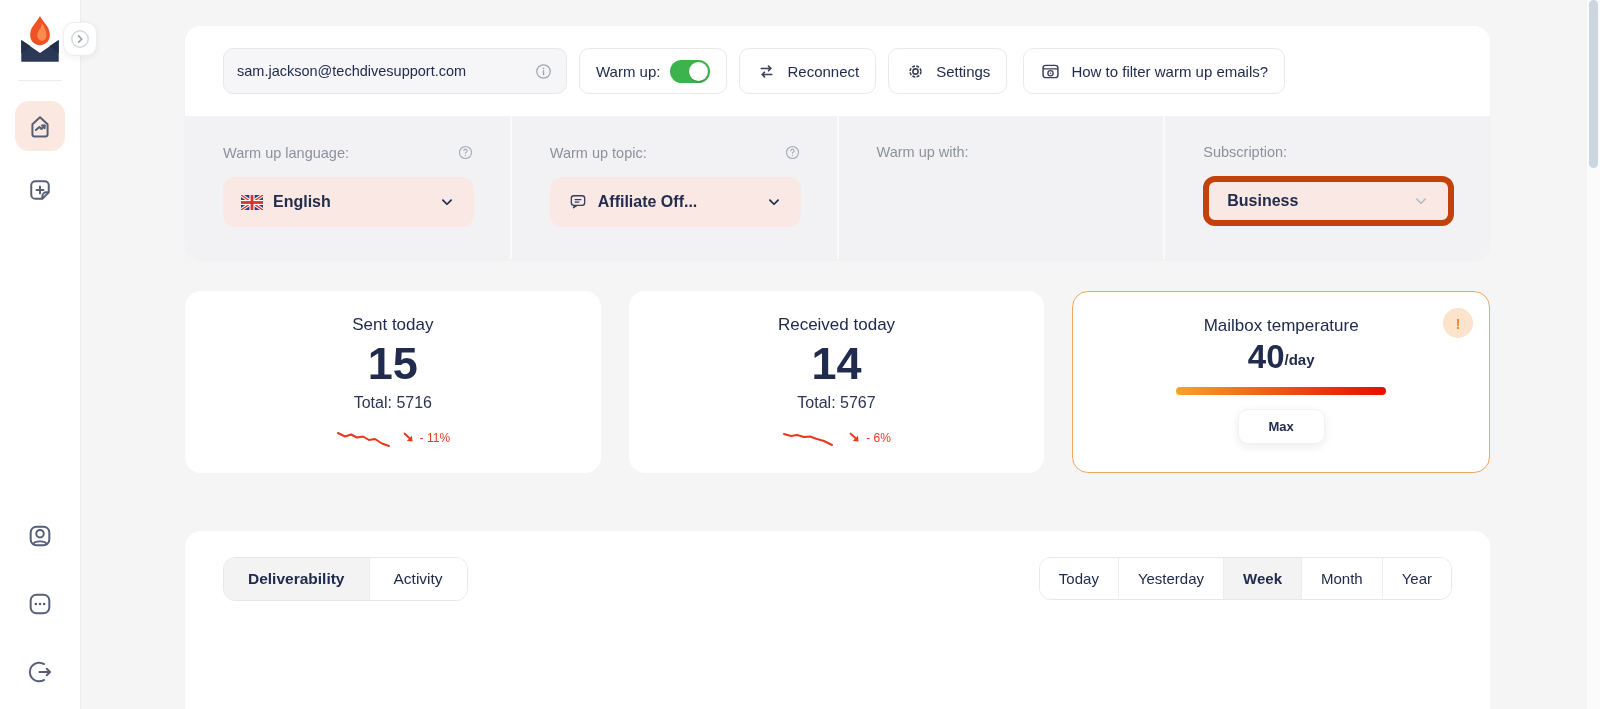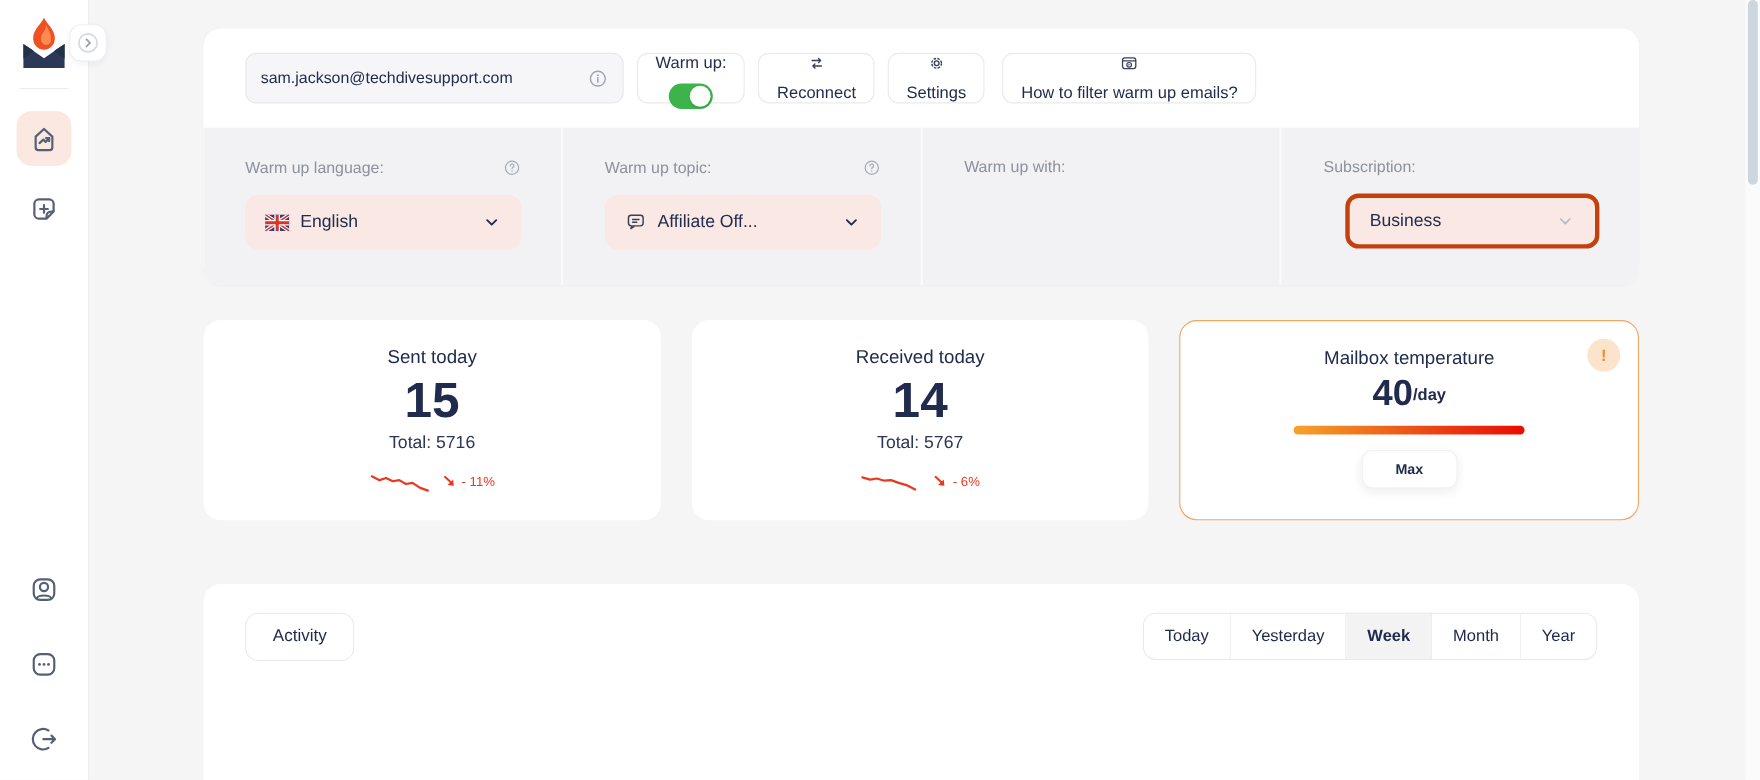--- a/index.html
+++ b/index.html
@@ -29,33 +29,33 @@
   .add-mailbox-btn { border:1.5px dashed #9ba1ae; border-radius:10px; padding:0 22px; height:50px; display:flex; align-items:center; gap:10px; font-size:16px; font-weight:700; color:#202b4d; background:transparent; cursor:pointer; }
   .add-mailbox-btn .plus { font-size:18px; font-weight:400; }
 
   .content { flex:1; background:#f5f5f6; padding:26px 110px 0 104px; overflow:hidden; }
 
   
   .panel-card { background:#fff; border-radius:16px; overflow:hidden; box-shadow:0 1px 3px rgba(20,30,60,.03); }
   .mailbox-row { display:flex; align-items:center; gap:12px; padding:22px 22px 22px 38px; background:#fff; }
   .email-box { width:344px; height:46px; background:#f6f6f8; border:1px solid #e8e8ec; border-radius:10px; display:flex; align-items:center; padding:0 13px; }
   .email-box input { border:none; outline:none; background:transparent; flex:1; font-size:14.5px; color:#222d4e; font-family:inherit; }
-  .pill { height:46px; background:#fff; border:1px solid #eaeaee; border-radius:10px; display:flex; align-items:center; gap:10px; padding:0 16px; font-size:15px; color:#222d4e; white-space:nowrap;flex-direction:column; }
+  .pill { height:46px; background:#fff; border:1px solid #eaeaee; border-radius:10px; display:flex; align-items:center; gap:10px; padding:0 16px; font-size:15px; color:#222d4e; white-space:nowrap; }
   .pill.btn { cursor:pointer; }
   .toggle { width:40px; height:23px; background:#3db44b; border-radius:12px; position:relative; cursor:pointer; flex:none; }
   .toggle .knob { position:absolute; top:2px; right:2px; width:19px; height:19px; border-radius:50%; background:#fff; box-shadow:0 1px 2px rgba(0,0,0,.2); }
   .howto { margin-left:4px; }
 
   .options-row { display:flex; background:#f2f2f4; }
   .option-col { flex:1; padding:28px 36px 32px 38px; border-left:2px solid #fafafa; min-width:0; }
   .option-col:first-child { border-left:none; }
   .option-label { color:#8c919c; font-size:14.5px; display:flex; align-items:center; justify-content:space-between; }
-  .option-select { margin-top:16px; height:50px; background:#f9e8e3; border-radius:12px; display:flex; align-items:center; gap:10px; padding:0 18px; font-size:16px; font-weight:400; color:#222d4e; cursor:pointer; }
+  .option-select { margin-top:16px; height:50px; background:#f9e8e3; border-radius:12px; display:flex; align-items:center; gap:10px; padding:0 18px; font-size:16px; font-weight:700; color:#222d4e; cursor:pointer; }
   .option-select .val { flex:1; overflow:hidden; white-space:nowrap; text-overflow:ellipsis; }
-  .option-select.disabled { border:4px solid #c2410c;margin-left:20px; }
+  .option-select.disabled { border:6px solid #c2410c; }
 
   
   .stats-row { display:flex; gap:28px; margin-top:32px; }
   .stat-card { flex:1; background:#fff; border-radius:16px; padding:24px 20px 24px; text-align:center; position:relative; }
   .stat-card.temp { border:1.5px solid #f1a664; }
   .stat-title { font-size:17px; font-weight:400; color:#202b4d; }
   .stat-value { font-size:45px; font-weight:700; color:#202b4d; margin-top:4px; line-height:1.1; }
   .stat-total { font-size:16px; color:#2b3554; margin-top:5px; }
   .stat-trend { margin-top:15px; display:flex; align-items:center; justify-content:center; gap:5px; color:#e8391f; font-size:12px; }
   .temp-value-row { display:flex; align-items:flex-end; justify-content:center; margin-top:4px; }
@@ -305,20 +305,21 @@
             <span class="temp-unit">/day</span>
           </div>
           <div class="temp-bar"></div>
           <button class="max-btn">Max</button>
         </div>
 
       </section>
 
       <section class="bottom-card">
         <div class="seg tabs">
+          <div class="seg-item active">Deliverability</div>
           <div class="seg-item">Activity</div>
         </div>
         <div class="seg periods">
           <div class="seg-item">Today</div>
           <div class="seg-item">Yesterday</div>
           <div class="seg-item active">Week</div>
           <div class="seg-item">Month</div>
           <div class="seg-item">Year</div>
         </div>
       </section>

